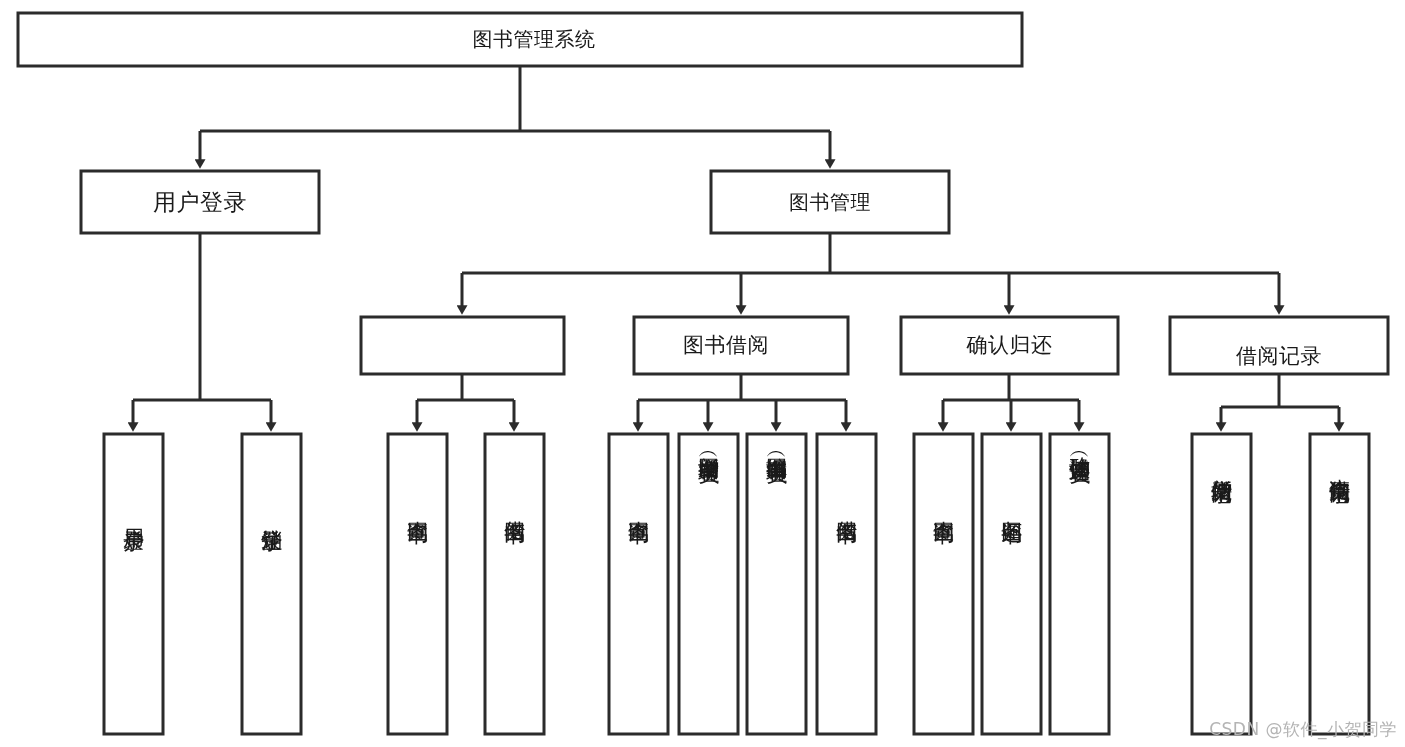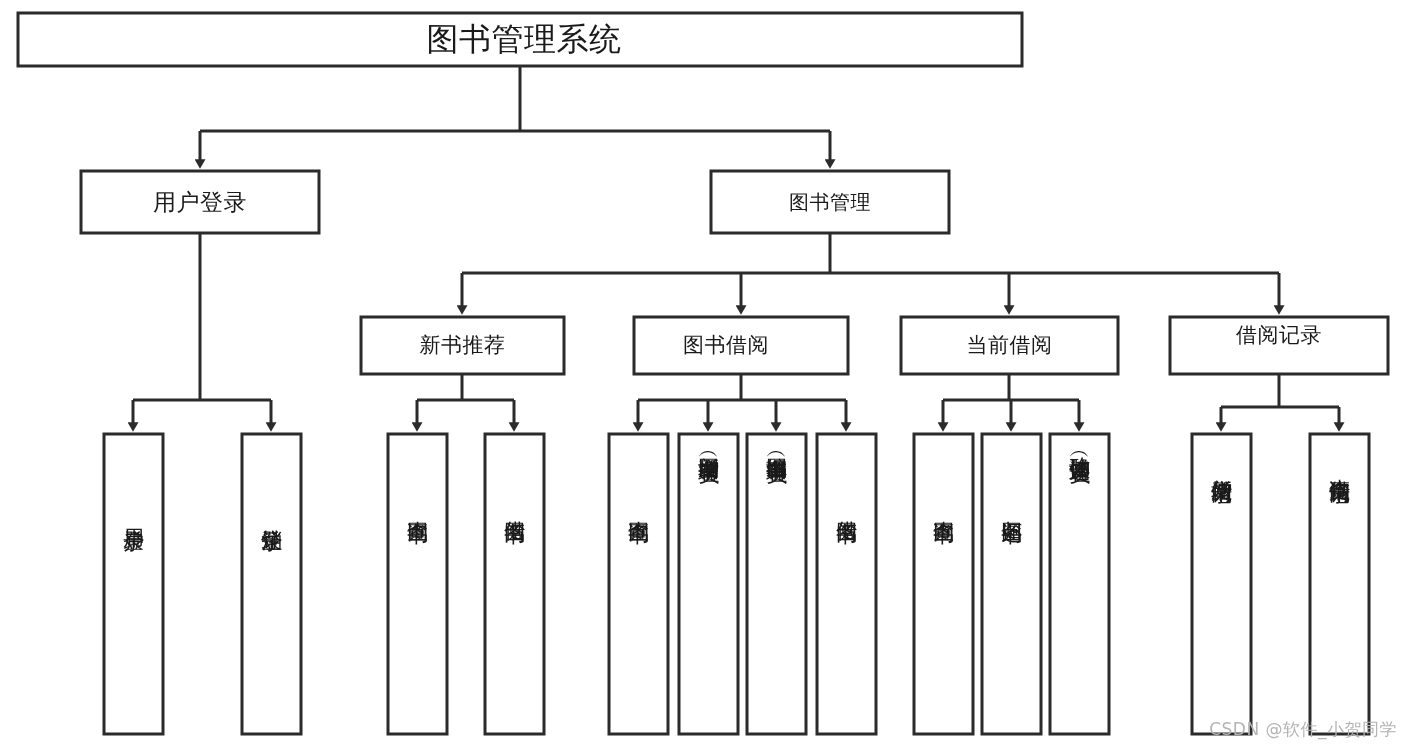--- a/index.html
+++ b/index.html
@@ -155,29 +155,28 @@
     <path class="connector" d="M 943 400 L 943 423" marker-end="url(#arrow)"></path>
     <path class="connector" d="M 1011 400 L 1011 423" marker-end="url(#arrow)"></path>
     <path class="connector" d="M 1079 400 L 1079 423" marker-end="url(#arrow)"></path>
 
     <path class="connector" d="M 1279 374 L 1279 407"></path>
     <path class="connector" d="M 1221 407 L 1339 407"></path>
     <path class="connector" d="M 1221 407 L 1221 423" marker-end="url(#arrow)"></path>
     <path class="connector" d="M 1339 407 L 1339 423" marker-end="url(#arrow)"></path>
   </svg>
 
-  <div class="node-label" style="left:22px; top:13px; width:1004px; height:53px; font-size:32px;">图书管理系统</div>
+  <div class="node-label" style="left:32px; top:13px; width:1004px; height:53px; font-size:20px;">图书管理系统</div>
 
   <div class="node-label" style="left:81px; top:171px; width:238px; height:62px; font-size:23px;">用户登录</div>
   <div class="node-label" style="left:711px; top:171px; width:238px; height:62px; font-size:20px;">图书管理</div>
 
-  <div class="node-label" style="left:361px; top:317px; width:203px; height:57px;">新书推荐</div>
   <div class="node-label" style="left:634px; top:317px; width:184px; height:57px;">图书借阅</div>
-  <div class="node-label" style="left:901px; top:317px; width:217px; height:57px;">当前借阅</div>
-  <div class="node-label" style="left:1170px; top:307px; width:218px; height:57px;">借阅记录</div>
+  <div class="node-label" style="left:901px; top:317px; width:217px; height:57px;">确认归还</div>
+  <div class="node-label" style="left:1170px; top:328px; width:218px; height:57px;">借阅记录</div>
 
   <div class="leaf-label" style="left:104px; top:434px; width:59px; height:300px; padding-top:78px;">
     <span>用户登录</span>
   </div>
   <div class="leaf-label" style="left:242px; top:434px; width:59px; height:300px; padding-top:78px;">
     <span>注销登录</span>
   </div>
   <div class="leaf-label" style="left:388px; top:434px; width:59px; height:300px; padding-top:70px;">
     <span>查询图书</span>
   </div>

